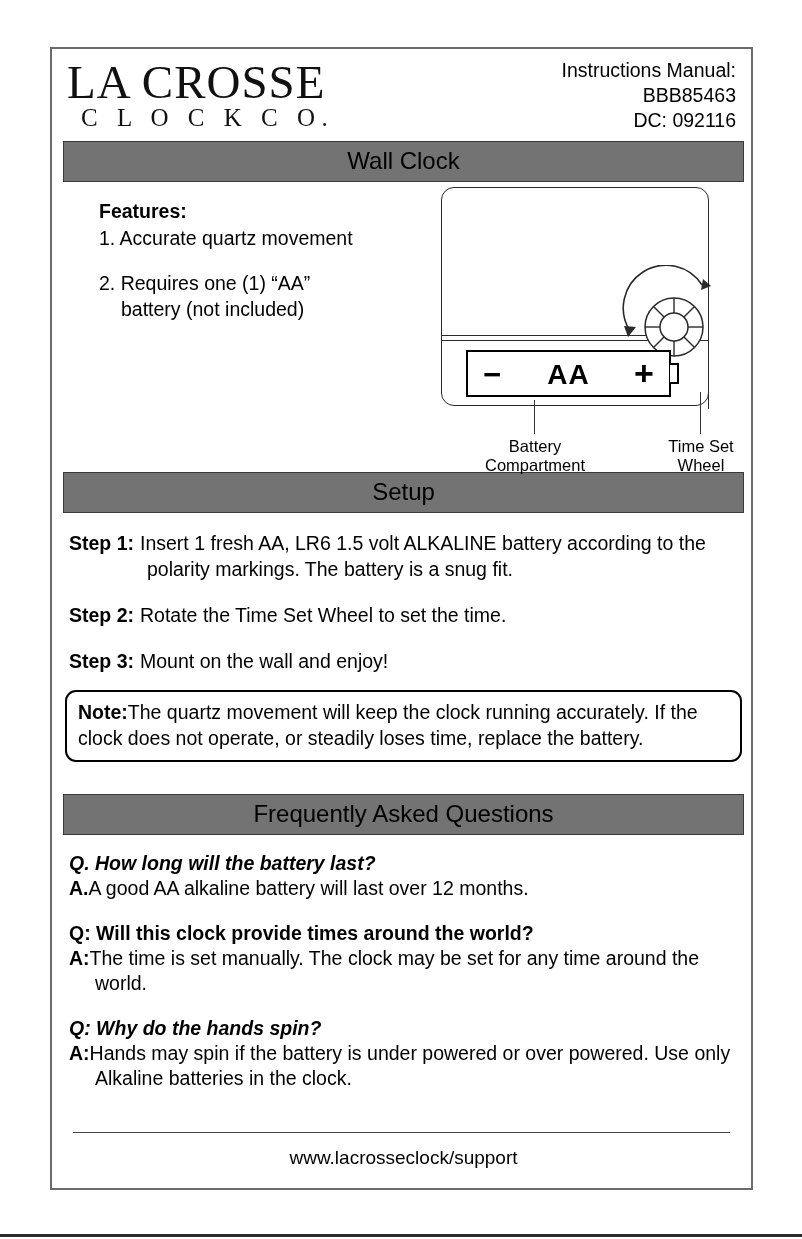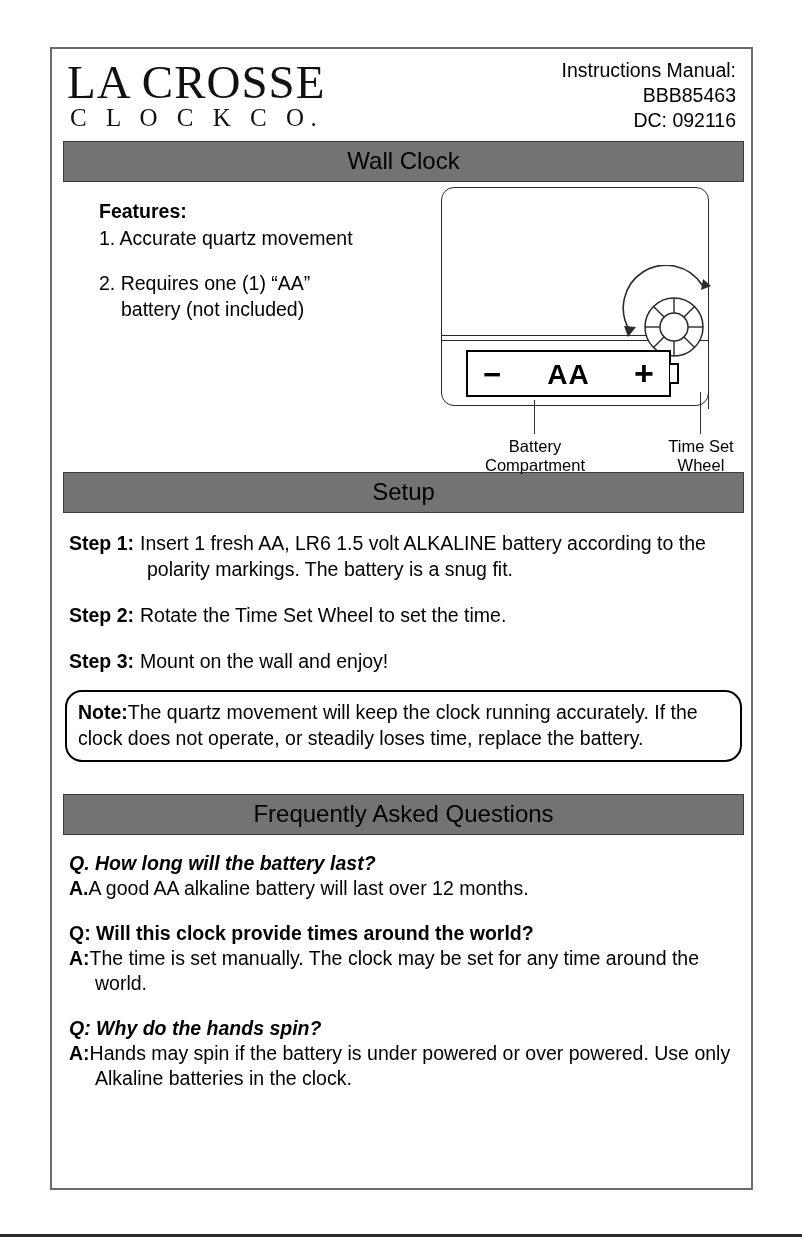--- a/index.html
+++ b/index.html
@@ -62,21 +62,21 @@
     color: #111;
     white-space: nowrap;
   }
   #logo-sub {
     font-family: "Liberation Serif", serif;
     font-size: 25px;
     line-height: 26px;
     letter-spacing: 6.5px;
     color: #111;
     margin-top: -2px;
-    margin-left: 3px;
+    margin-left: 14px;
     white-space: nowrap;
   }
   #manual-meta {
     position: absolute;
     right: 8px;
     top: 9px;
     text-align: right;
     font-size: 19.5px;
     line-height: 25px;
   }
@@ -250,21 +250,21 @@
     text-indent: -78px;
   }
   .step:last-child { margin-bottom: 16px; }
   .step b { font-weight: bold; }
   .step .sp { display: inline-block; width: 6px; }
 
   
   #note-box {
     margin: 14px 2px 0 2px;
     border: 2.4px solid #000;
-    border-radius: 17px;
+    border-radius: 11px;
     box-sizing: border-box;
     padding: 7px 11px 9px 11px;
     font-size: 19.5px;
     line-height: 26px;
   }
   #note-box b { font-weight: bold; }
 
   
   #faq-list {
     padding: 16px 6px 0 6px;
@@ -425,16 +425,20 @@
       <div class="faq-item">
         <div class="faq-q italic">Q: Why do the hands spin?</div>
         <div class="faq-a">
           <b>A:</b><span class="sp"></span><span>Hands may spin if the battery is under powered or over powered. Use only Alkaline batteries in the clock.</span>
         </div>
       </div>
 
     </div>
   </div>
 
+  <div id="footer">
+    <div id="footer-rule"></div>
+    <div id="footer-text">www.lacrosseclock/support</div>
+  </div>
 
 </div>
 
 <div id="bottom-rule"></div>
 
 </body></html>

